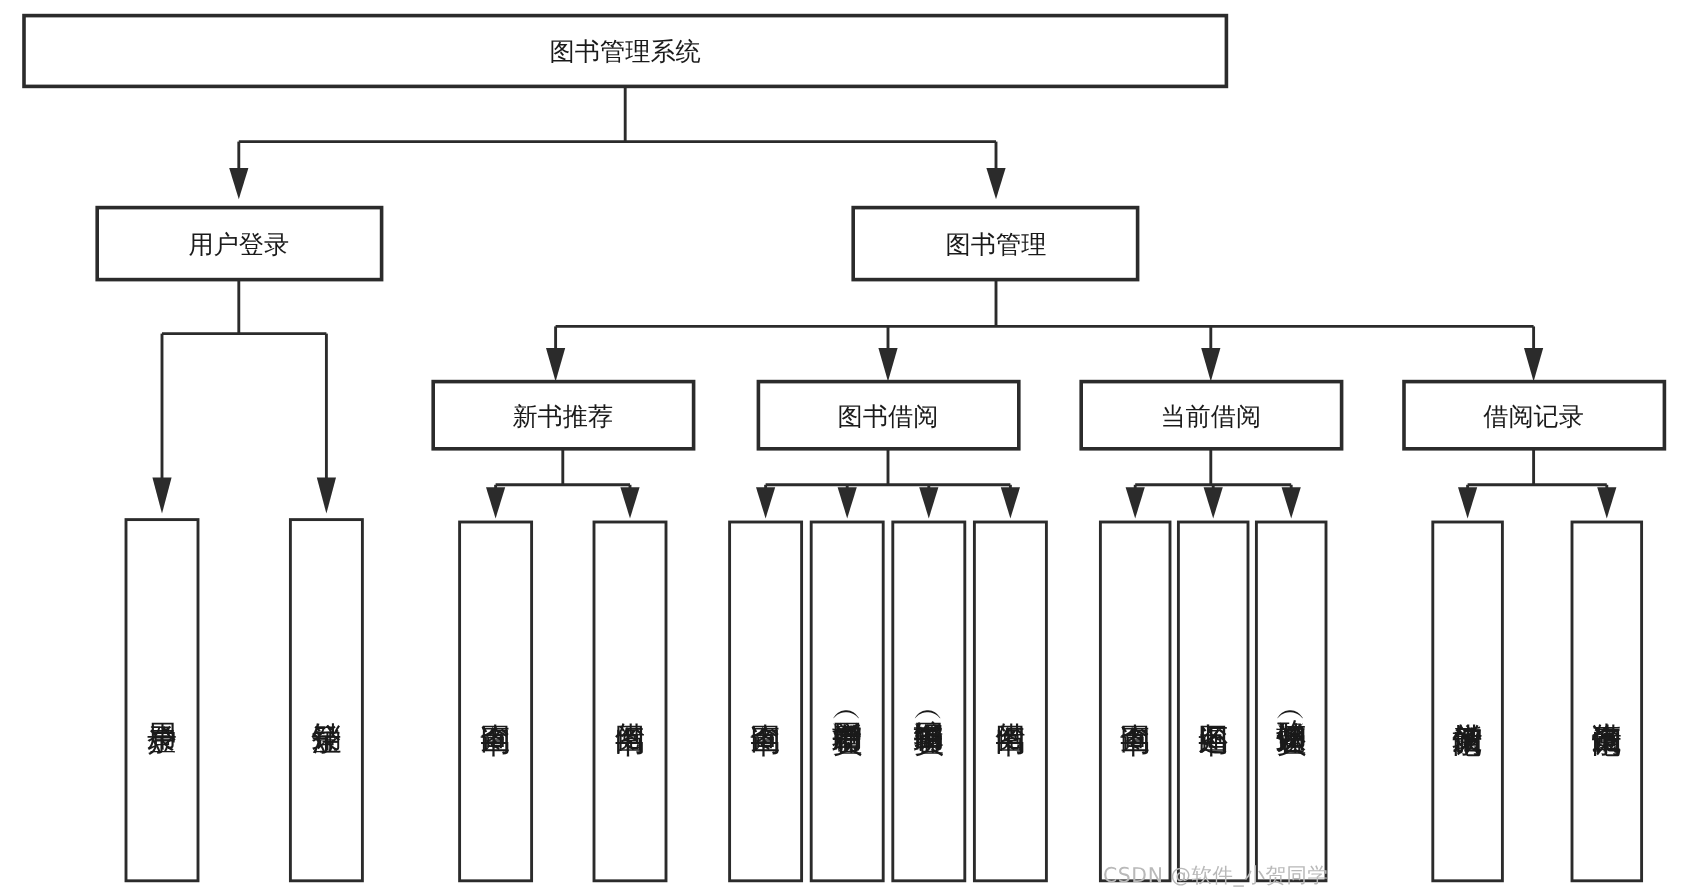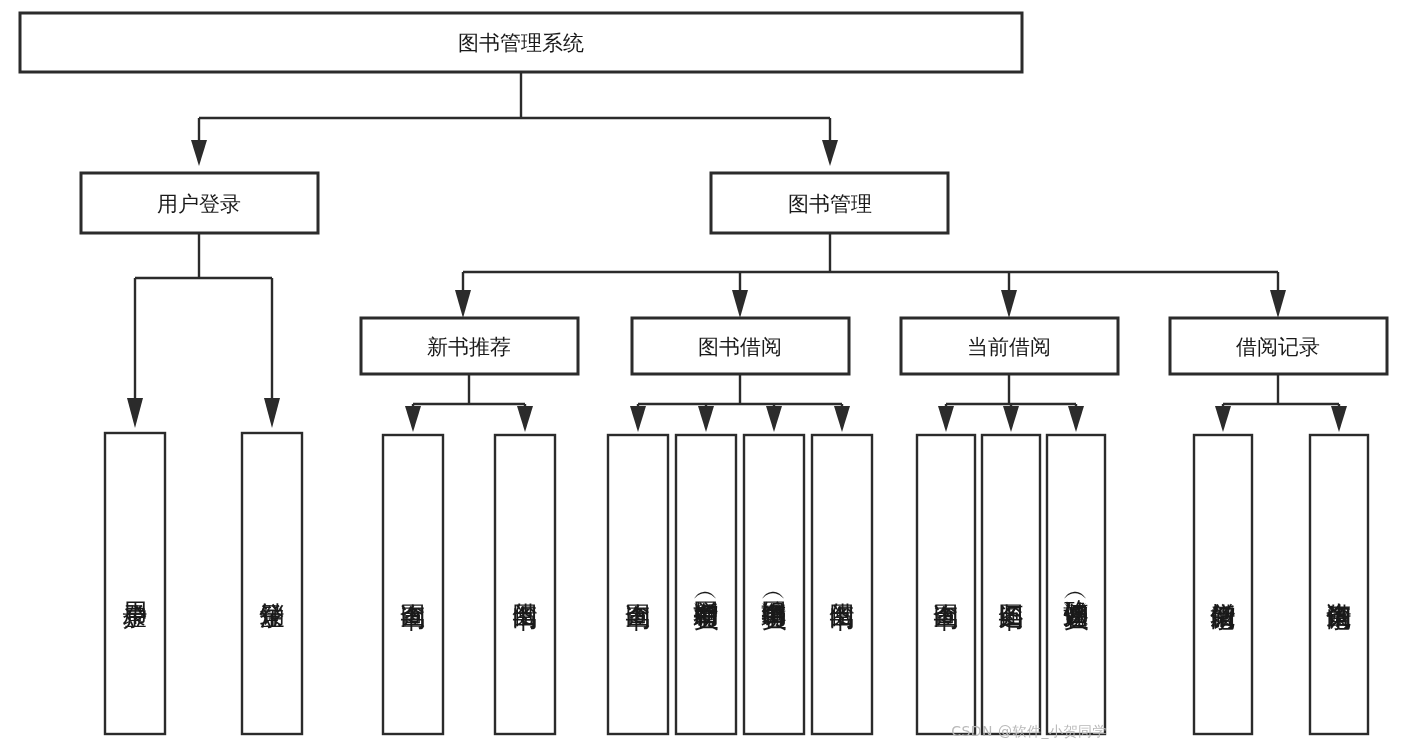--- a/index.html
+++ b/index.html
@@ -67,21 +67,21 @@
     letter-spacing: 1px;
     color: #1a1a1a;
     white-space: nowrap;
     text-align: center;
   }
   .watermark {
     position: absolute;
     right: 6px;
     bottom: 6px;
     font-family: "DejaVu Sans", "Liberation Sans", sans-serif;
-    font-size: 14px;
+    font-size: 17px;
     color: #b9b9b9;
     letter-spacing: 0.5px;
     pointer-events: none;
     user-select: none;
   }
 </style>
 </head>
 <body>
 
 <div id="diagram-root">

